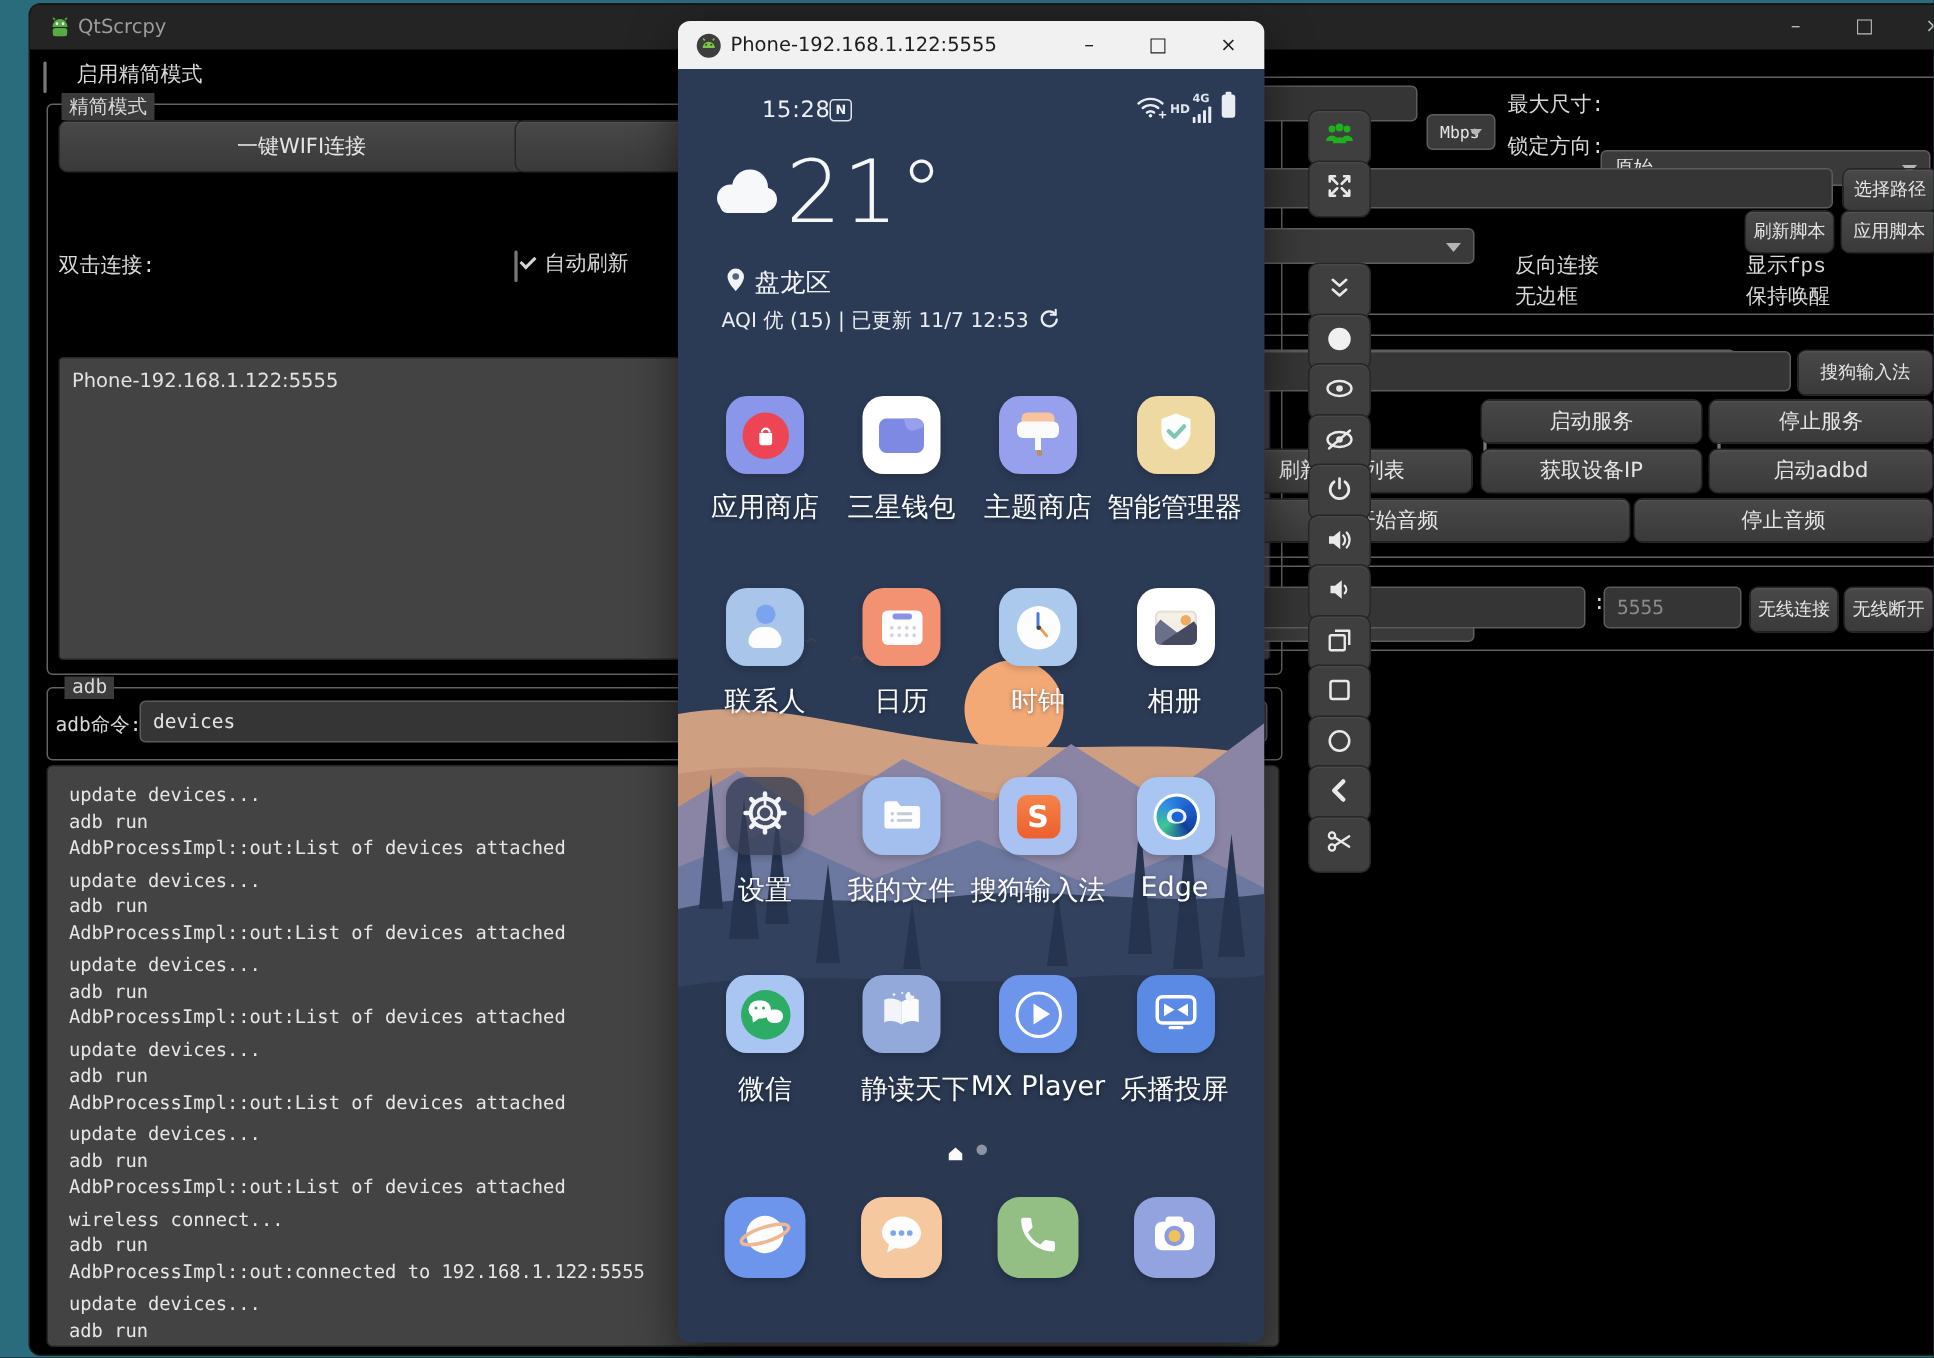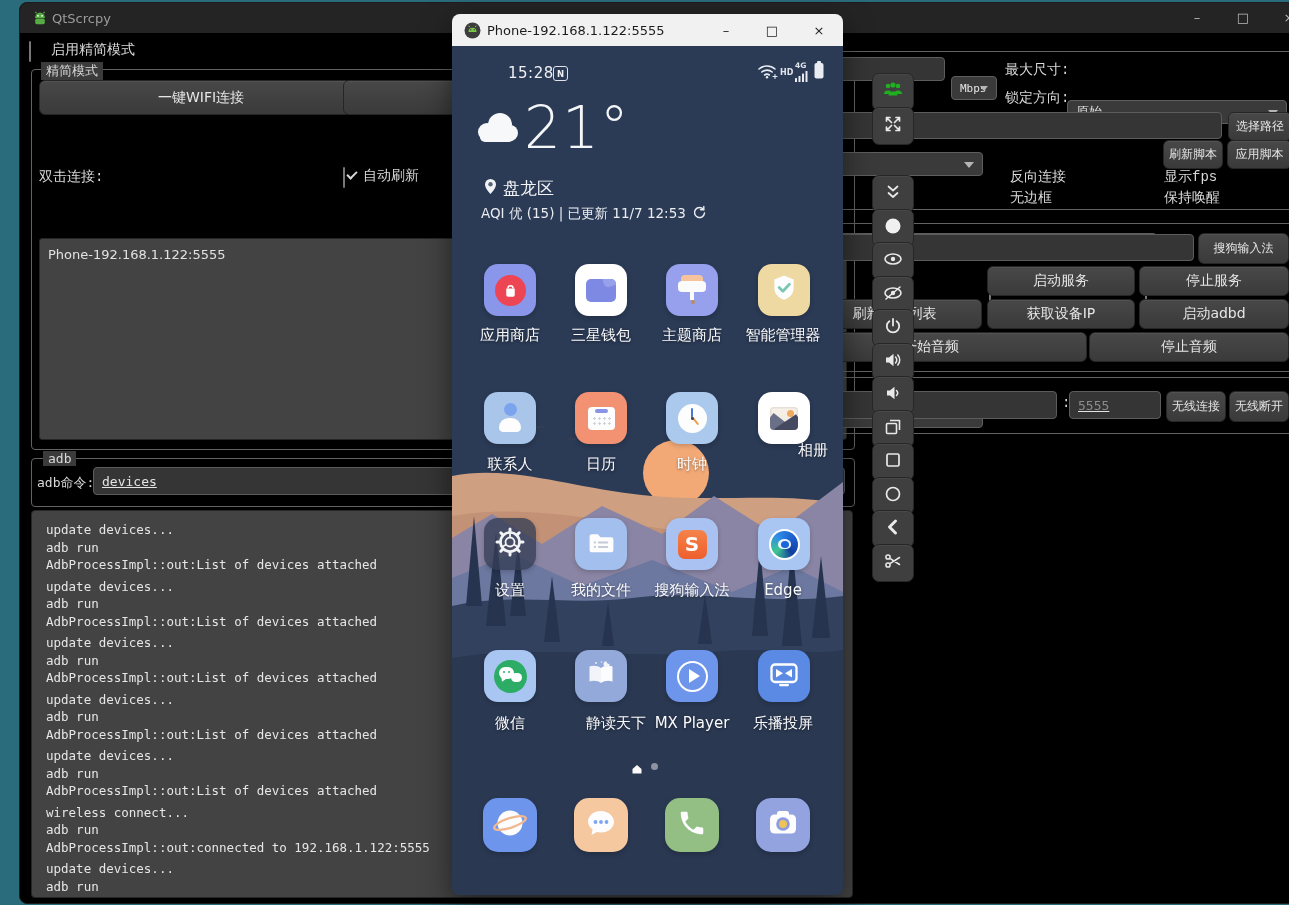--- a/index.html
+++ b/index.html
@@ -16,21 +16,21 @@
   .mw-title{color:#9c9c9c;font-size:13px;margin-left:8px;}
   .wbtn{position:absolute;top:0;width:44px;height:28px;display:flex;align-items:center;
     justify-content:center;color:#b9b9b9;font-size:13px;cursor:default;}
   .qt-label{color:#d9d9d9;font-size:14px;white-space:nowrap;font-family:Liberation Mono, monospace;}
   .btn{background:linear-gradient(#484848,#3a3a3a);border:1px solid #262626;border-radius:6px;
     color:#e6e6e6;font-size:14px;display:flex;align-items:center;justify-content:center;
     white-space:nowrap;box-shadow:inset 0 1px 0 rgba(255,255,255,.06);}
   .btn.sm{font-size:12px;}
   .inputbox{background:#353535;border:1px solid #5c5c5c;border-radius:4px;color:#e4e4e4;
     font-size:13px;box-sizing:border-box;padding:0 8px;font-family:"DejaVu Sans Mono",monospace;}
-  input.inputbox{outline:none;text-decoration:underline;}
+  input.inputbox{outline:none;}
   input.inputbox::placeholder{color:#8b8b8b;}
   .combo{background:#3a3a3a;border:1px solid #5e5e5e;border-radius:4px;color:#e4e4e4;
     font-size:13px;display:flex;align-items:center;box-sizing:border-box;padding:0 8px;position:relative;}
   .combo .arr{position:absolute;right:8px;top:50%;margin-top:-2px;width:0;height:0;
     border-left:5px solid transparent;border-right:5px solid transparent;border-top:6px solid #b5b5b5;}
   .cb{width:15px;height:15px;background:#3a3a3a;border:1px solid #787878;border-radius:2px;
     box-sizing:border-box;position:relative;}
   .cb.checked::after{content:"";position:absolute;left:2.5px;top:3px;width:8px;height:4px;
     border-left:2px solid #d6d6d6;border-bottom:2px solid #d6d6d6;transform:rotate(-45deg);}
   .gbox{border:1px solid #636363;border-radius:4px;position:absolute;}
@@ -51,21 +51,21 @@
     border-radius:8px;box-shadow:0 10px 30px rgba(0,0,0,.5);overflow:hidden;background:#2b3a55;}
   .ph-titlebar{position:absolute;left:0;top:0;right:0;height:32px;background:#f1f1f1;
     display:flex;align-items:center;}
   .ph-title{color:#1c1c1c;font-size:13px;margin-left:6px;}
   .pwbtn{position:absolute;top:0;width:44px;height:32px;display:flex;align-items:center;
     justify-content:center;color:#222;font-size:13px;}
   .screen{position:absolute;left:0;top:32px;width:391px;height:849px;overflow:hidden;
     background:linear-gradient(180deg,#4e5c72 0%,#57607 6%,#566077 10%,#6d6b80 21%,
       #8f7d82 31%,#b49183 41%,#cda287 49%,#d4aa8c 56%,#d2a98a 60%);}
   .statusbar{position:absolute;left:0;top:0;right:0;height:38px;color:#eef0f4;}
-  .appgrid-label{position:absolute;width:90px;text-align:center;color:#fafbfc;font-size:15px;
+  .appgrid-label{position:absolute;width:90px;text-align:center;color:#fafbfc;font-size:18px;
     text-shadow:0 1px 3px rgba(0,0,0,.45);white-space:nowrap;}
   .app-ic{position:absolute;width:52px;height:52px;border-radius:14px;display:flex;
     align-items:center;justify-content:center;box-shadow:0 2px 5px rgba(0,0,0,.18);}
   .dock-ic{position:absolute;width:54px;height:54px;border-radius:15px;display:flex;
     align-items:center;justify-content:center;box-shadow:0 2px 5px rgba(0,0,0,.22);}
   .weather-temp{color:#f5f6f8;font-size:58px;font-weight:200;letter-spacing:1px;}
   .flexrow{display:flex;align-items:center;}
 </style>
 </head>
 <body>
@@ -452,21 +452,21 @@
       <div class="app-ic" style="left: 306px; top: 346px; background: rgb(255, 255, 255);">
         <span style="position:relative;width:28px;height:23px;border-radius:4px;background:linear-gradient(#f7f2e9,#efe9df);box-shadow:inset 0 0 0 1.5px #e6e0d6;overflow:hidden;">
           <span style="position:absolute;right:4px;top:3px;width:7px;height:7px;border-radius:50%;background:#f0a95e;"></span>
           <span style="position:absolute;left:-4px;bottom:-5px;width:22px;height:17px;background:#6a7088;transform:rotate(38deg);"></span>
           <span style="position:absolute;right:-5px;bottom:-7px;width:26px;height:17px;background:#454a60;transform:rotate(-34deg);"></span>
         </span>
       </div>
       <span class="appgrid-label" style="left:13px;top:409px;">联系人</span>
       <span class="appgrid-label" style="left:104px;top:409px;">日历</span>
       <span class="appgrid-label" style="left:195px;top:409px;text-align:center;">时钟</span>
-      <span class="appgrid-label" style="left:286px;top:395px;text-align:right;">相册</span>
+      <span class="appgrid-label" style="left:286px;top:409px;">相册</span>
 
       <div class="app-ic" style="left: 32px; top: 472px; background: rgba(52, 62, 84, 0.78);">
         <span><svg width="32" height="32" viewBox="0 0 32 32" stroke="#f2f3f5" fill="none">
               <g stroke-width="3" stroke-linecap="round">
                 <path d="M16,3 V6"></path>
                 <path d="M16,26 V29"></path>
                 <path d="M3,16 H6"></path>
                 <path d="M26,16 H29"></path>
                 <path d="M6.8,6.8 L8.9,8.9"></path>
                 <path d="M23.1,23.1 L25.2,25.2"></path>

